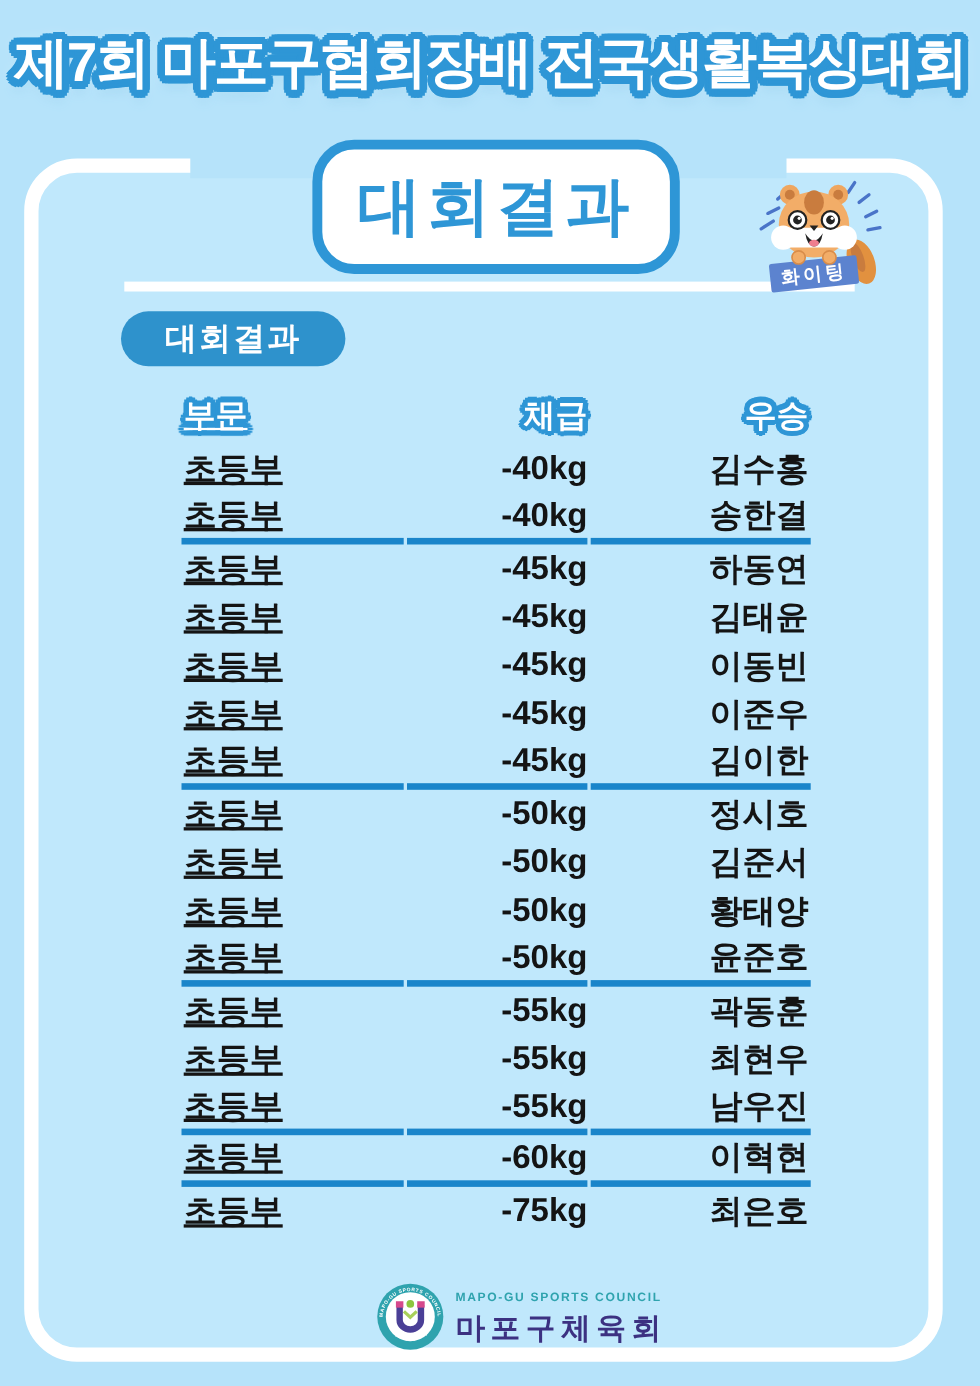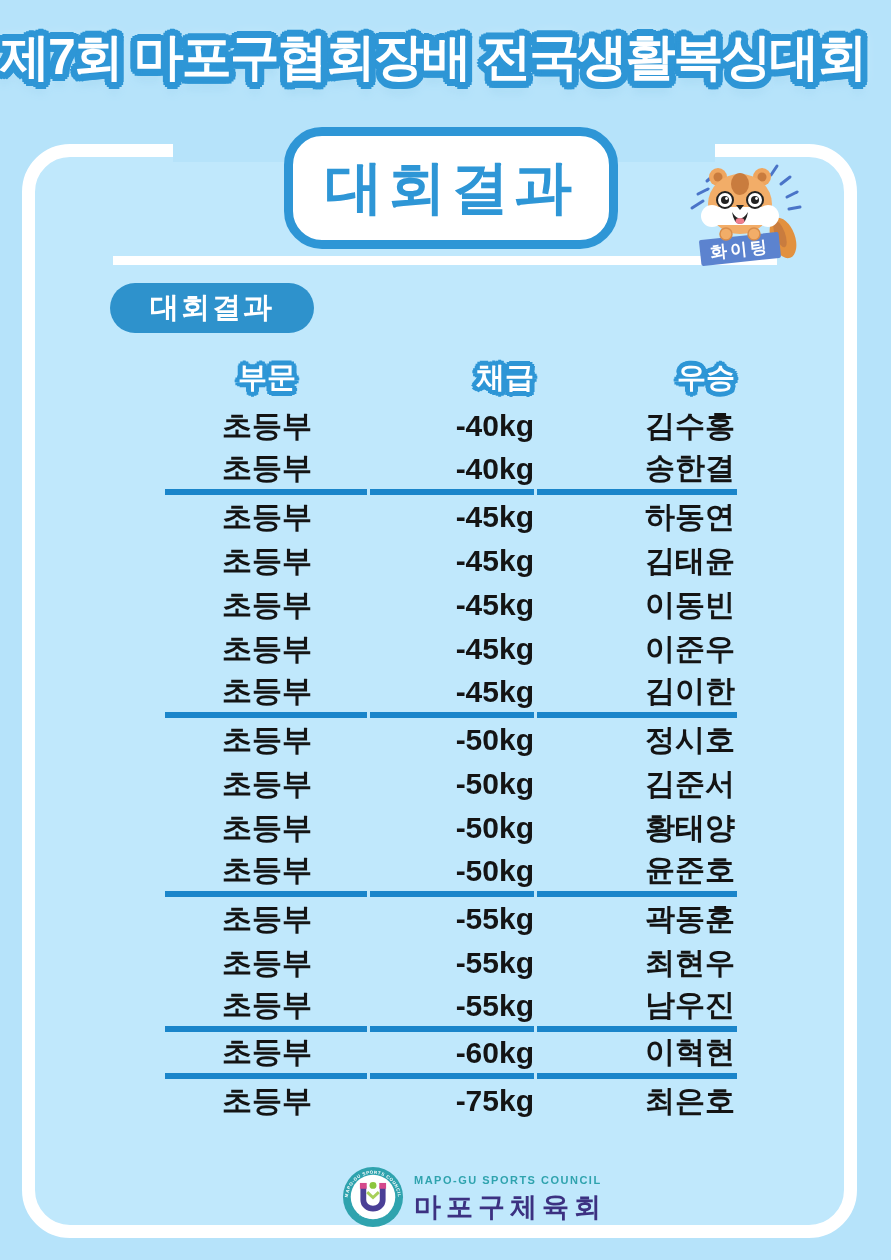--- a/index.html
+++ b/index.html
@@ -15,21 +15,21 @@
   }
   *{box-sizing:border-box;}
   html,body{margin:0;padding:0;}
   body{
     width:891px;height:1260px;position:relative;overflow:hidden;
     background:var(--background);
     font-family:"Liberation Sans","DejaVu Sans",sans-serif;
   }
   
   .poster-title{
-    position:absolute;left:0;top:24px;width:772px;
+    position:absolute;left:0;top:24px;width:891px;
     text-align:center;white-space:nowrap;
     font-size:50px;font-weight:bold;letter-spacing:-2px;
     color:#ffffff;
     text-shadow:
       7px 0 0 var(--accent-blue),6.5px 2.7px 0 var(--accent-blue),4.9px 4.9px 0 var(--accent-blue),
       2.7px 6.5px 0 var(--accent-blue),0 7px 0 var(--accent-blue),-2.7px 6.5px 0 var(--accent-blue),
       -4.9px 4.9px 0 var(--accent-blue),-6.5px 2.7px 0 var(--accent-blue),-7px 0 0 var(--accent-blue),
       -6.5px -2.7px 0 var(--accent-blue),-4.9px -4.9px 0 var(--accent-blue),-2.7px -6.5px 0 var(--accent-blue),
       0 -7px 0 var(--accent-blue),2.7px -6.5px 0 var(--accent-blue),4.9px -4.9px 0 var(--accent-blue),
       6.5px -2.7px 0 var(--accent-blue),
@@ -82,21 +82,21 @@
       0 5px 0 var(--accent-blue),-2.5px 4.3px 0 var(--accent-blue),-4.3px 2.5px 0 var(--accent-blue),
       -5px 0 0 var(--accent-blue),-4.3px -2.5px 0 var(--accent-blue),-2.5px -4.3px 0 var(--accent-blue),
       0 -5px 0 var(--accent-blue),2.5px -4.3px 0 var(--accent-blue),4.3px -2.5px 0 var(--accent-blue),
       2.5px 2.5px 0 var(--accent-blue),-2.5px 2.5px 0 var(--accent-blue),
       2.5px -2.5px 0 var(--accent-blue),-2.5px -2.5px 0 var(--accent-blue);
   }
   td{
     height:44px;vertical-align:middle;padding:0;
     font-size:30px;font-weight:bold;color:var(--row-text);
   }
-  th.c1,td.c1{text-align:center;padding-left:2px;}
+  th.c1,td.c1{text-align:left;padding-left:2px;text-decoration:underline;}
   th.c2,td.c2{text-align:right;}
   th.c3,td.c3{text-align:right;padding-right:2px;}
   tr.group-end td{border-bottom:6px solid var(--divider-blue);}
   
   .footer-logo{position:absolute;left:342px;top:1166px;width:62px;height:62px;z-index:3;}
   .footer-text{position:absolute;left:414px;top:1174px;z-index:3;}
   .footer-org-en{font-size:11px;font-weight:bold;letter-spacing:1.5px;color:var(--logo-teal);}
   .footer-org-ko{font-size:27px;font-weight:bold;letter-spacing:5px;color:#3c3181;margin-top:3px;}
 </style>
 </head>

